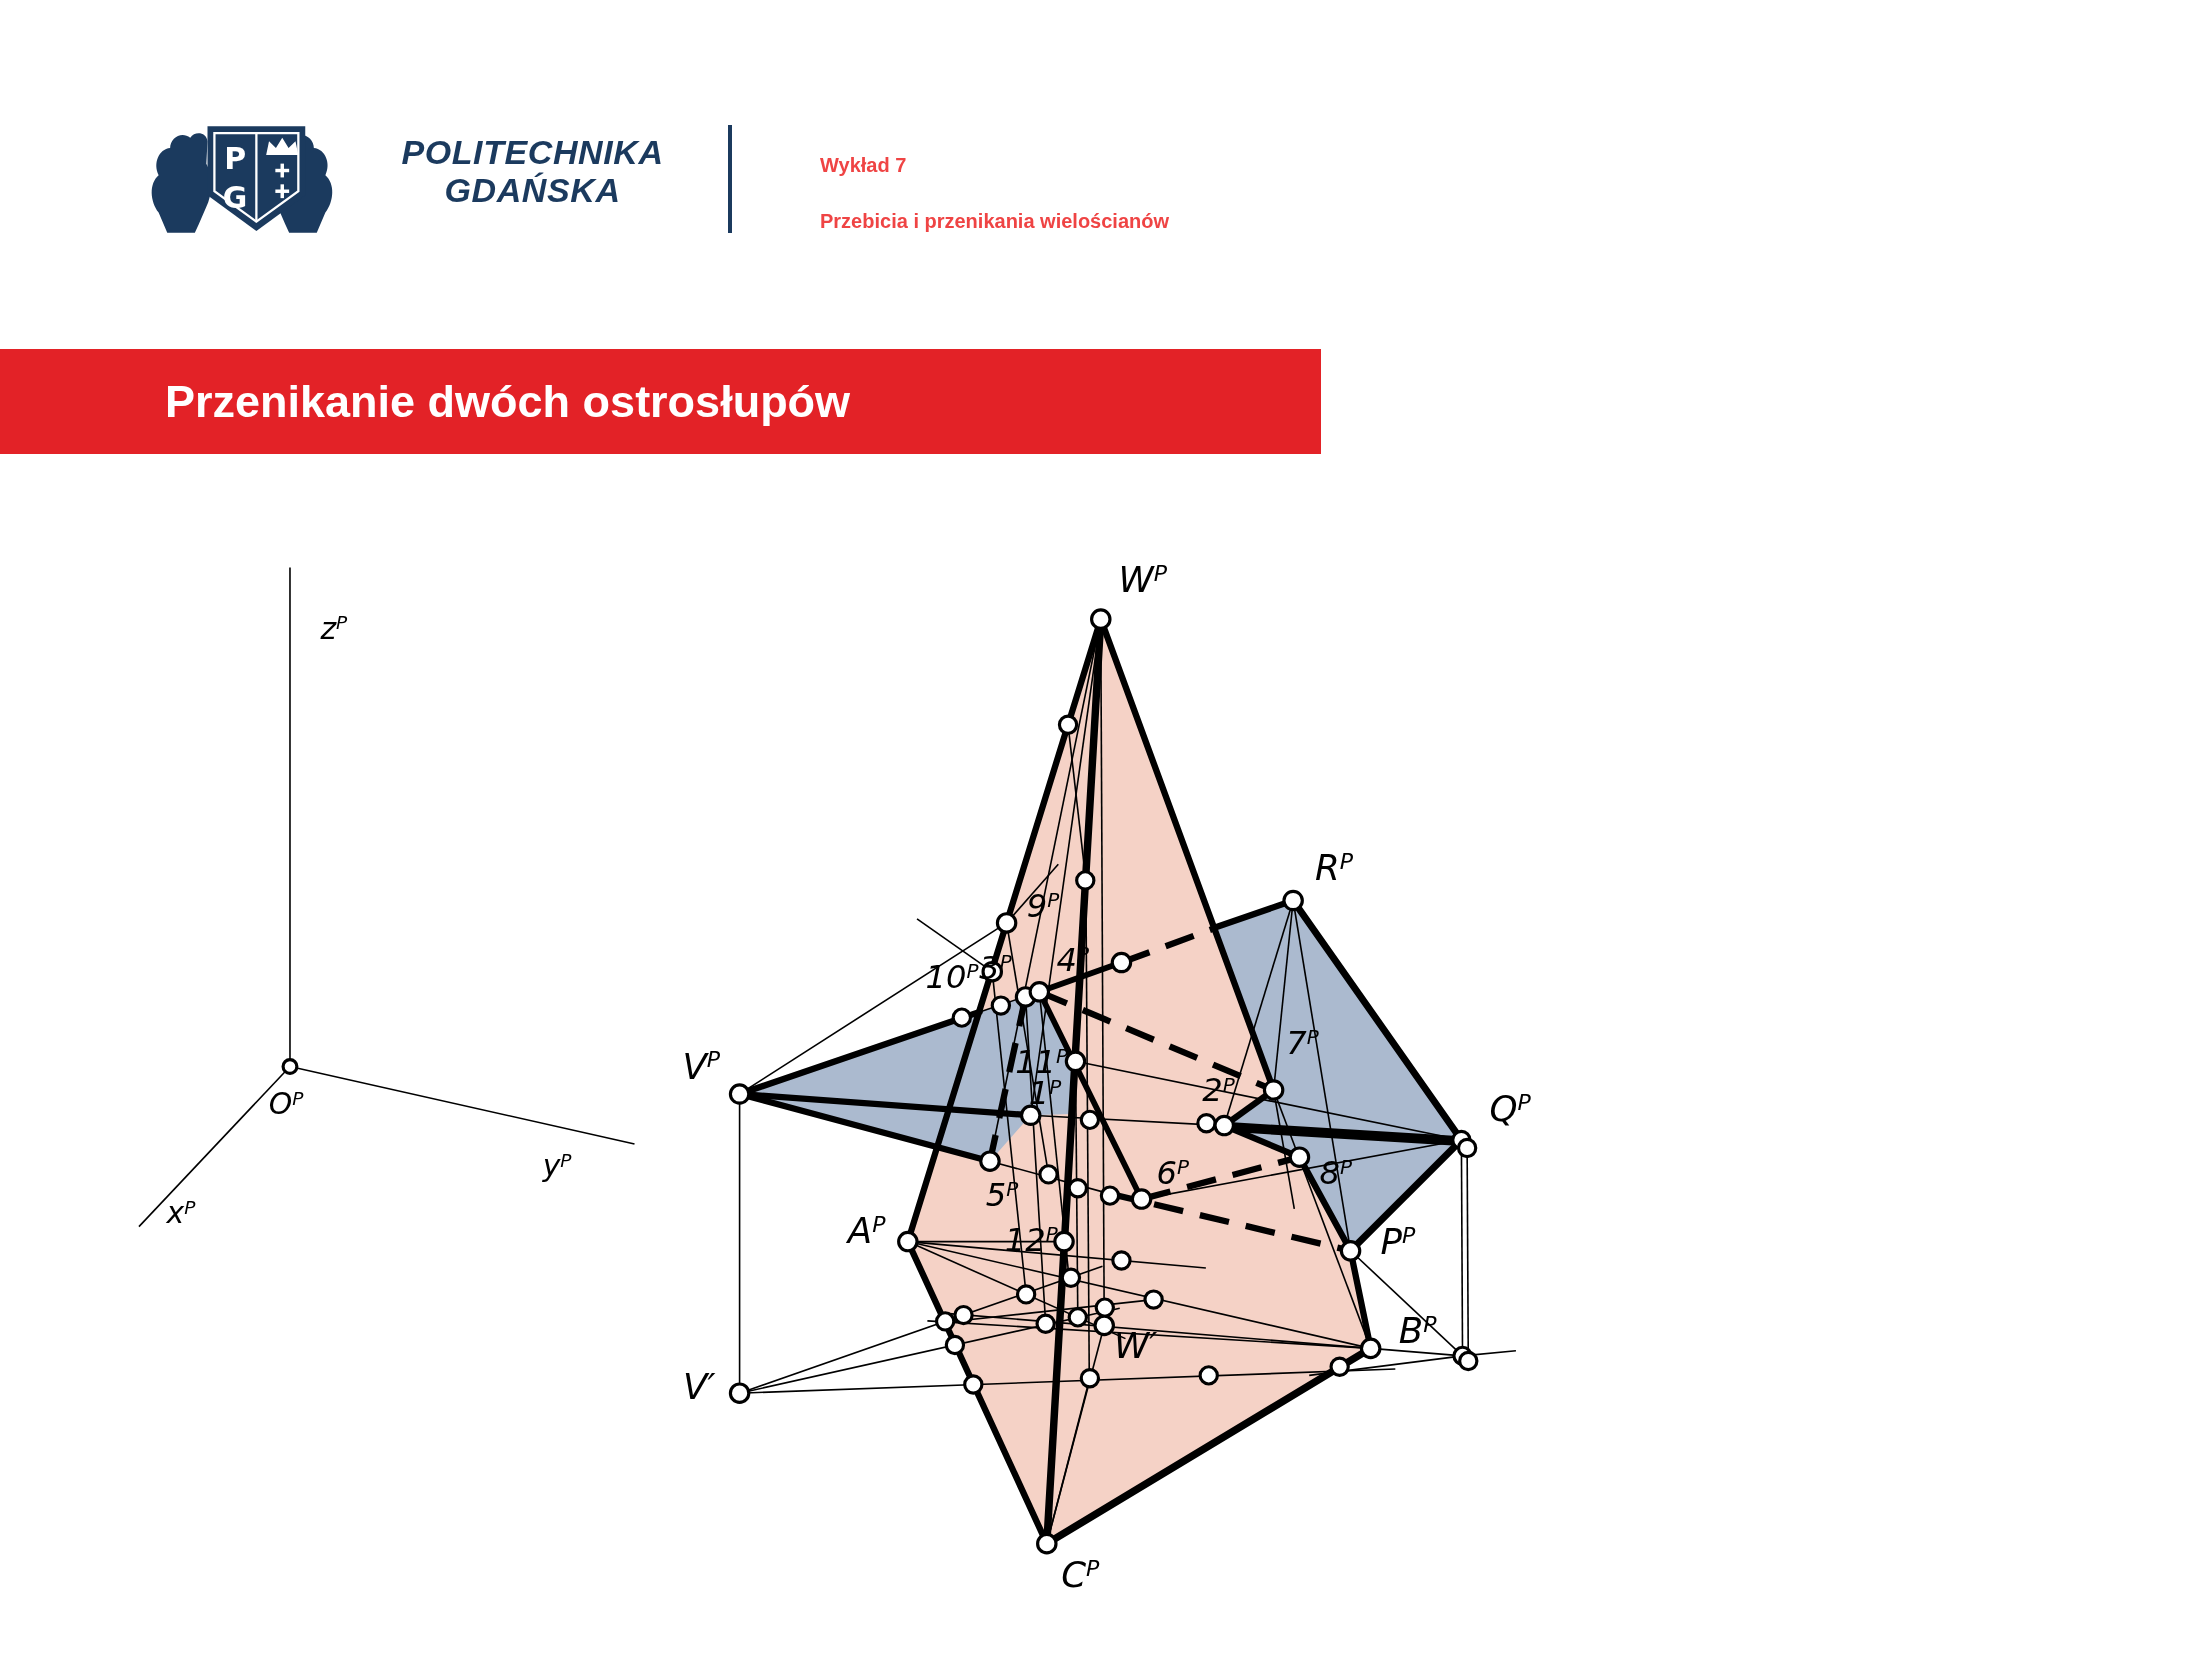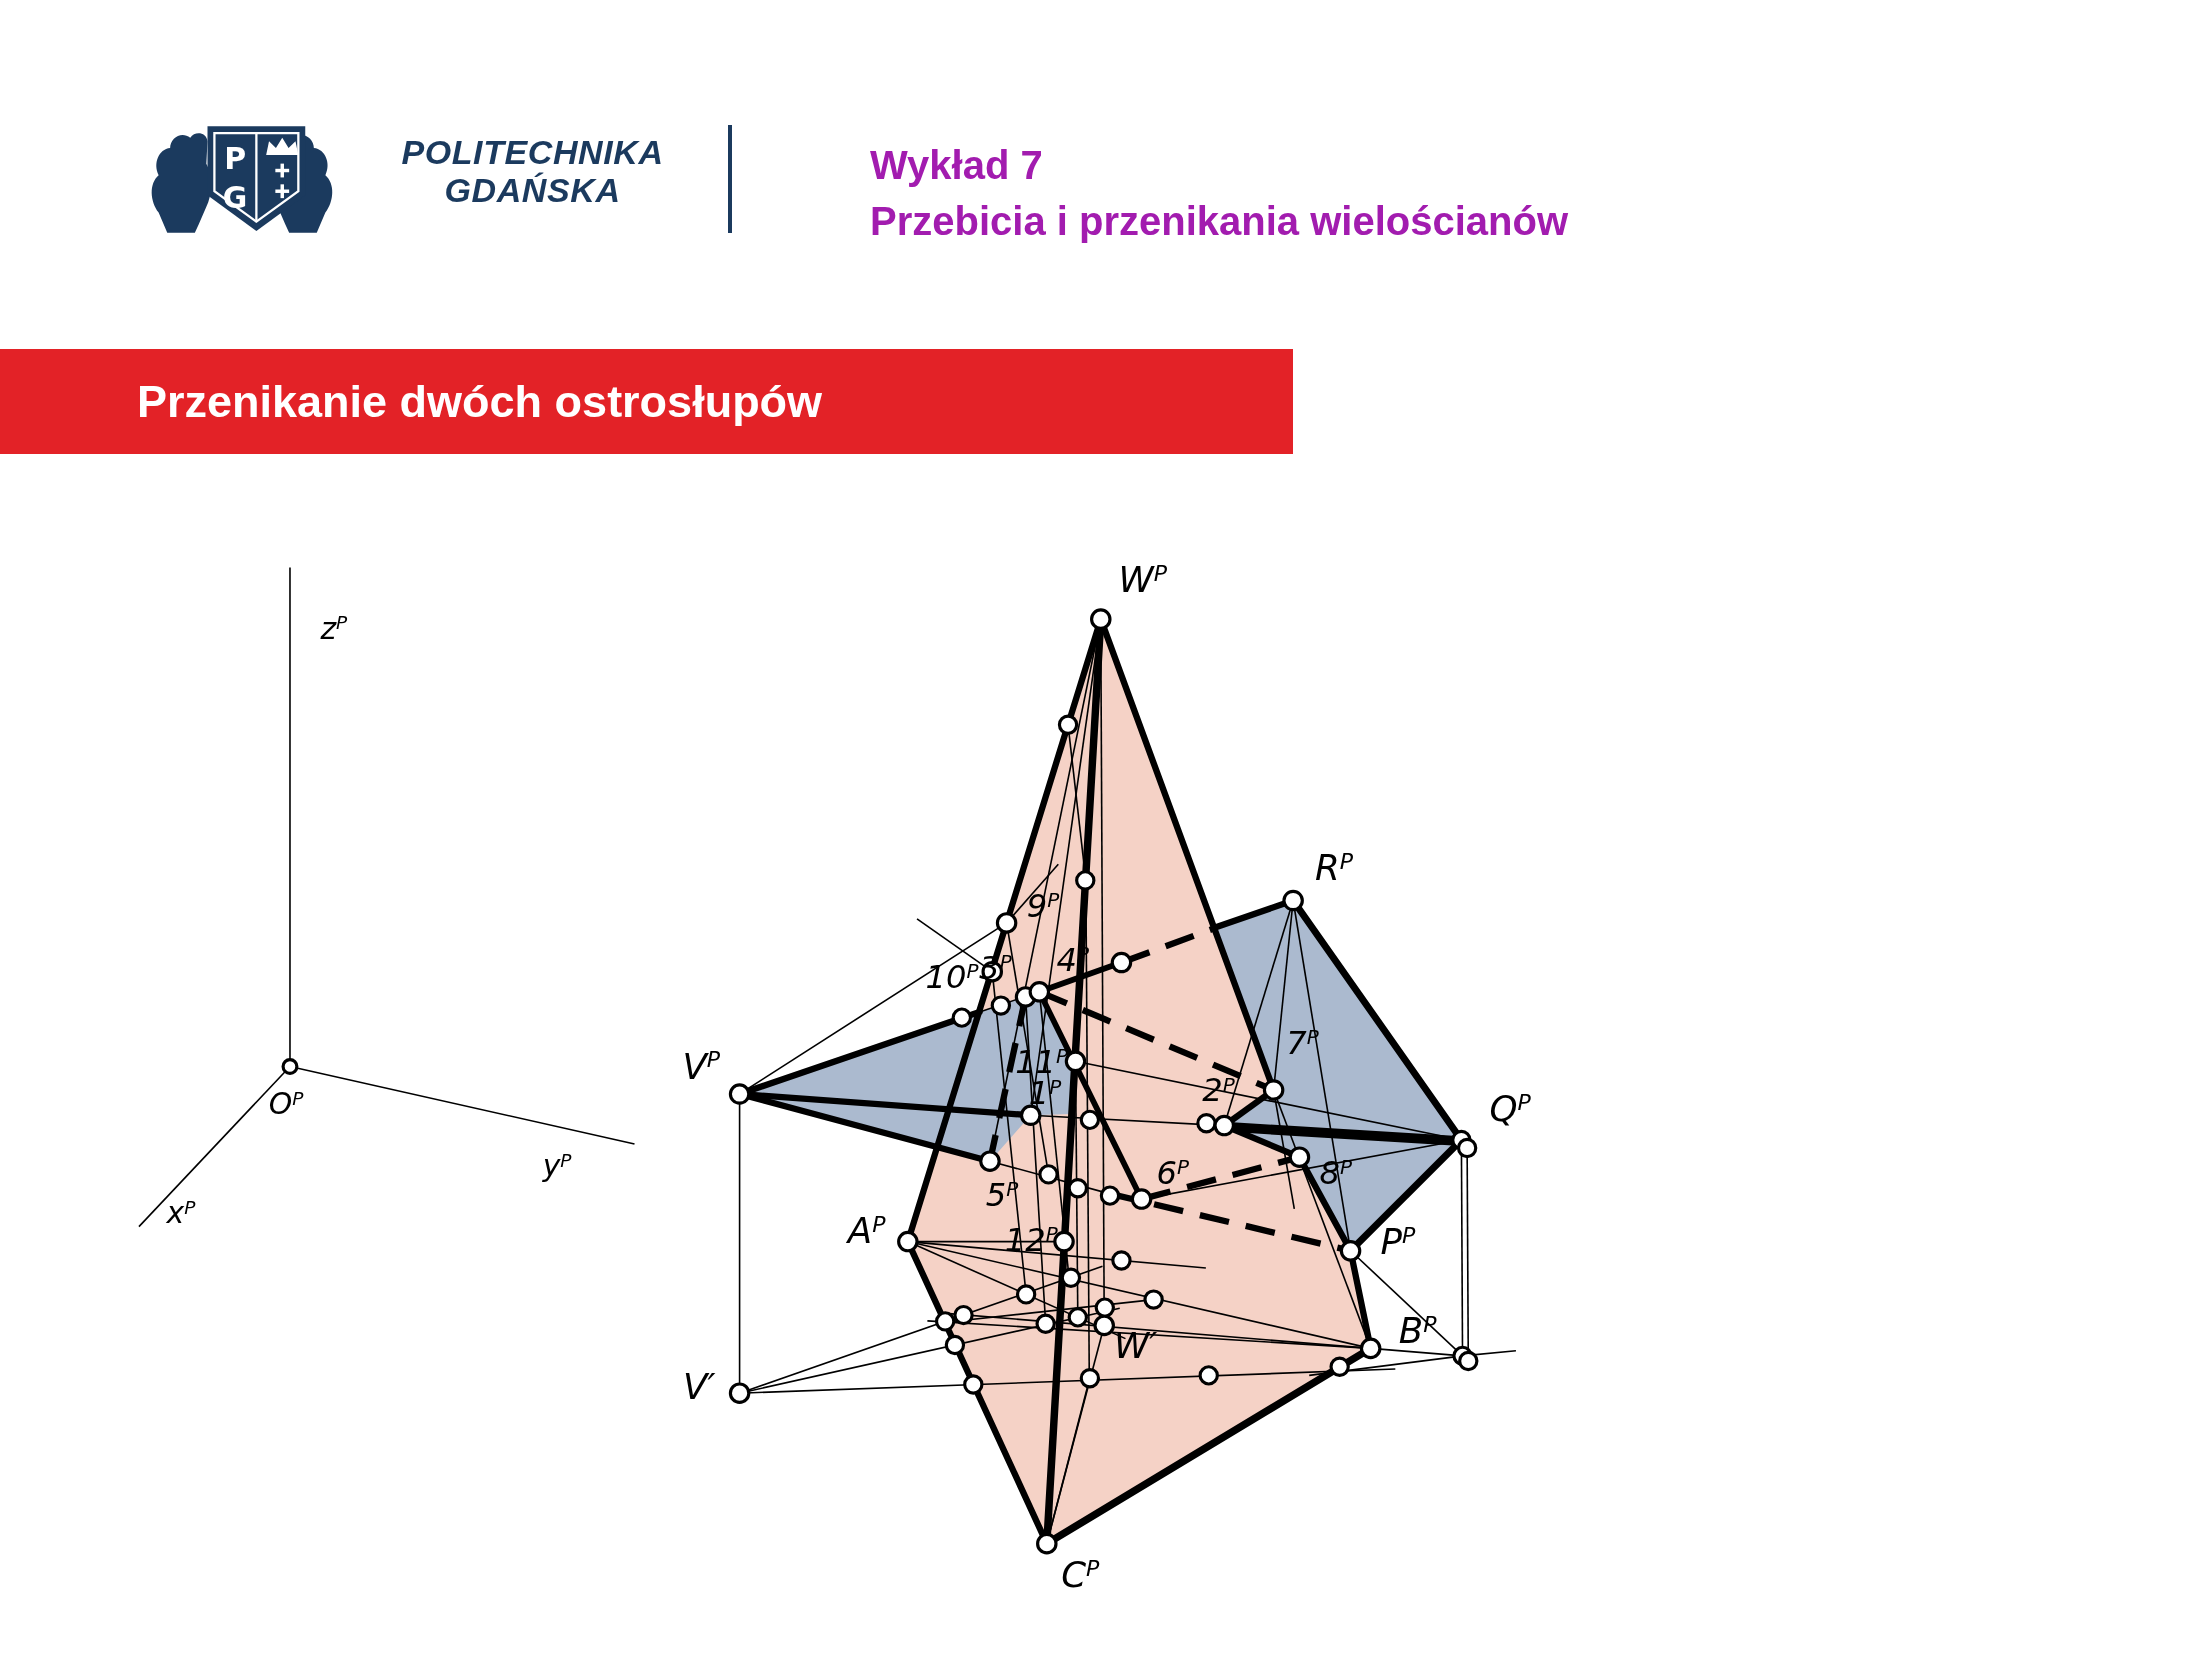--- a/index.html
+++ b/index.html
@@ -1,22 +1,22 @@
 <!DOCTYPE html>
 <html style="font-size:9.2px"><head>
 <meta charset="utf-8">
 <style>
   html,body{margin:0;padding:0;width:2205px;height:1654px;background:#ffffff;
     font-family:"Liberation Sans","DejaVu Sans",sans-serif;}
   .abs{position:absolute;}
   #univ-name{left:363px;top:133px;width:339px;text-align:center;color:#1b3a5e;
     font-weight:bold;font-size:34px;line-height:38px;letter-spacing:0.6px;font-style:italic;}
   #sep{left:728px;top:125px;width:4px;height:108px;background:#1b3a5e;}
-  #lecture{left:870px;top:137px;color:#a21caf;font-weight:bold;font-size:40px;line-height:56px;}
-  #banner{left:0;top:349px;width:1293px;height:105px;}
+  #lecture{left:820px;top:137px;color:#ef4444;font-weight:bold;font-size:20px;line-height:56px;}
+  #banner{left:0;top:349px;width:1293px;height:105px;padding-left:28px;}
   #banner-title{color:#ffffff;font-weight:bold;font-size:45px;line-height:105px;padding-left:137px;white-space:nowrap;}
   #fig{left:0;top:0;}
   #fig text{font-family:"DejaVu Sans",sans-serif;font-style:italic;fill:#000;}
   #logo{left:127px;top:109px;}
 </style>
 </head>
 <body>
 
 <svg id="logo" class="abs" width="230" height="138" viewBox="0 0 400 240">
   <g fill="#1b3a5e">

